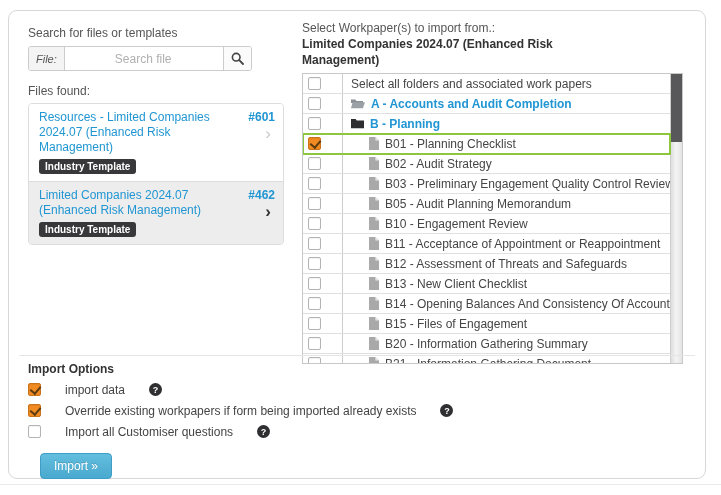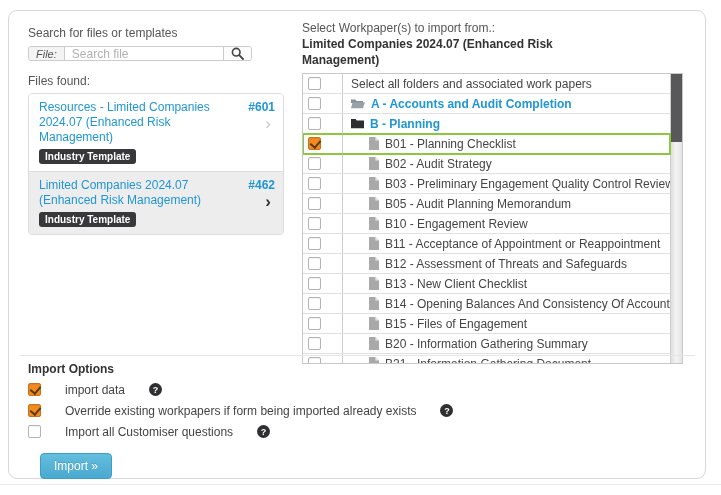--- a/index.html
+++ b/index.html
@@ -8,22 +8,22 @@
   body { position:relative; }
 
   .frame { position:absolute; left:8px; top:10px; width:698px; height:469px;
            border:1px solid #d8d8d8; border-radius:9px; background:#fff; }
   .bottom-line { position:absolute; left:0; top:484px; width:721px; height:0;
                  border-top:1px solid #e9e9e9; }
 
   
   .left-panel { position:absolute; left:19px; top:15px; width:256px; }
   .search-label { font-size:12px; color:#555; margin-bottom:6px; }
-  .input-group { display:flex; width:224px; height:15px; border:1px solid #ccc;
-                 border-radius:3px; overflow:hidden; background:#fff; }
+  .input-group { display:flex; width:224px; height:25px; border:1px solid #ccc;
+                 border-radius:3px; overflow:hidden; background:#fff;gap:43px; }
   .input-addon { background:#f4f4f4; border-right:1px solid #ccc; font-style:italic;
                  font-size:11px; color:#555; display:flex; align-items:center; padding:0 7px; }
   .search-input { flex:1; border:none; outline:none; font-size:12px; padding:0 7px;
                   color:#444; font-family:inherit; min-width:0; }
   .search-input::placeholder { color:#b0b0b0; }
   .search-btn { width:28px; background:#fbfbfb; border:none; border-left:1px solid #ccc;
                 display:flex; align-items:center; justify-content:center; cursor:pointer; }
   .files-found-label { font-size:12px; color:#555; margin:13px 0 5px; }
   .files-list { width:256px; border:1px solid #ddd; border-radius:4px; overflow:hidden; background:#fff; }
   .file-item { display:flex; padding:6px 8px 7px 10px; background:#fff; }

